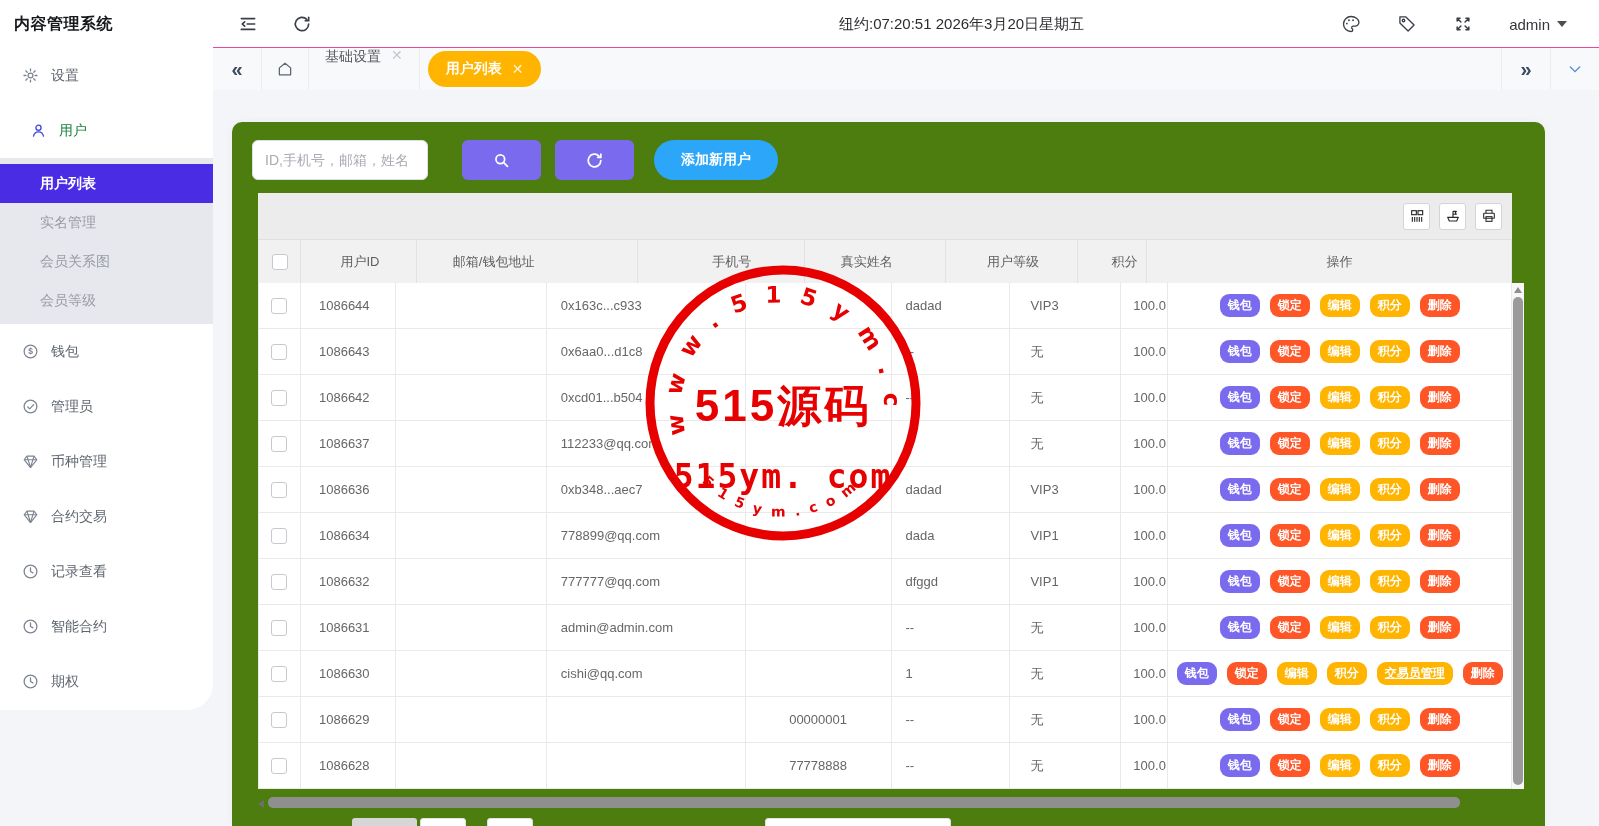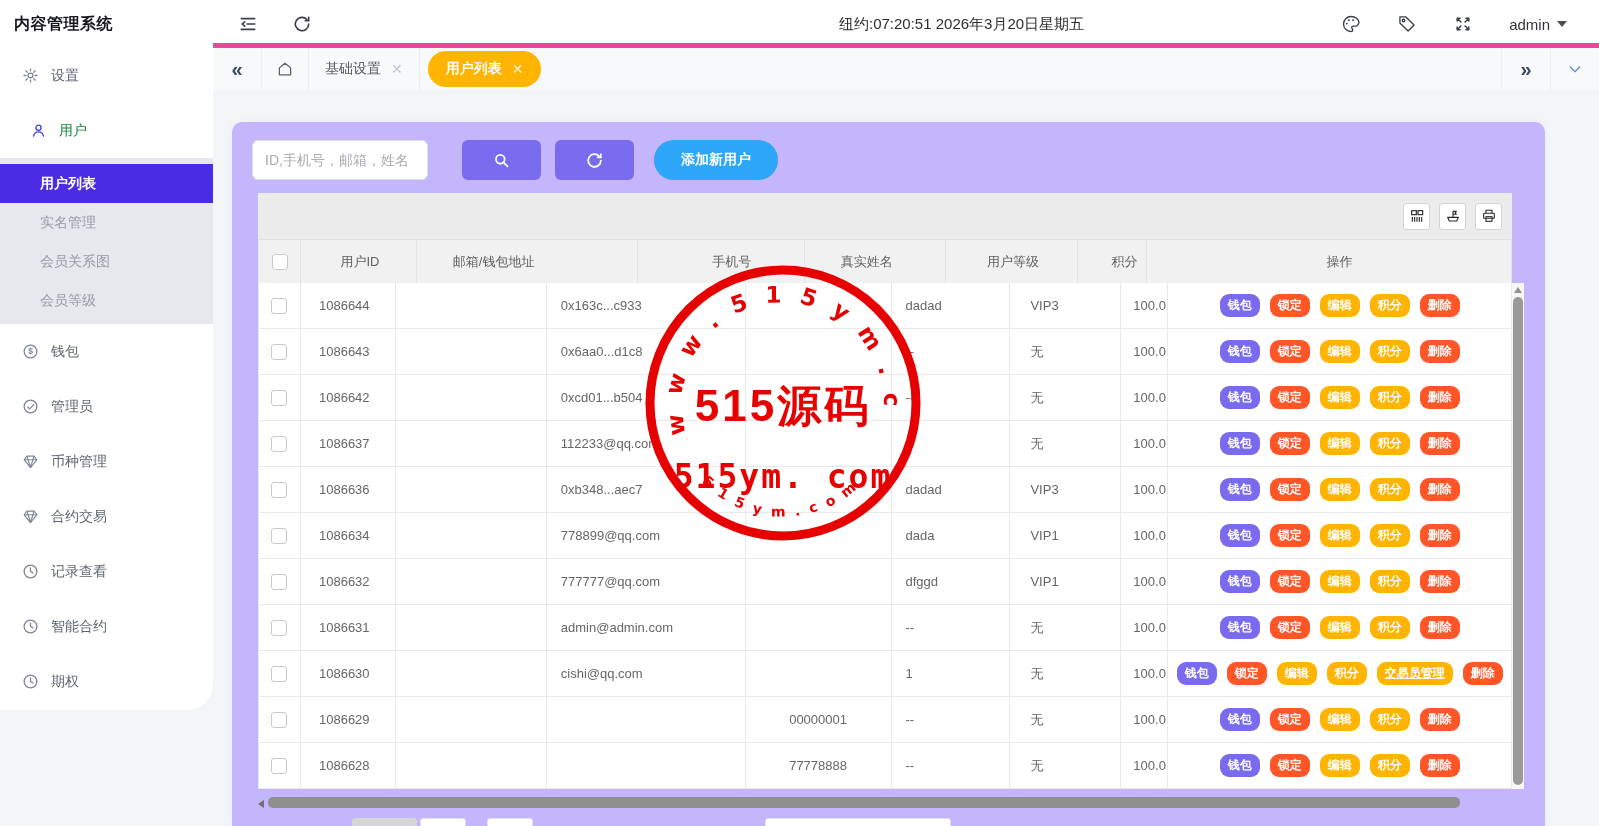--- a/index.html
+++ b/index.html
@@ -1,21 +1,21 @@
 <!DOCTYPE html>
 <html><head>
 <meta charset="utf-8">
 <style>
   * { margin:0; padding:0; box-sizing:border-box; }
   html,body { width:1599px; height:826px; overflow:hidden; }
   body { font-family:"Liberation Sans","DejaVu Sans",sans-serif; background:#f4f5f9; position:relative; color:#333; }
   svg { display:block; }
 
   
-  .topbar { position:absolute; left:0; top:0; width:1599px; height:48px; background:#fff; border-bottom:5px solid #ec4899; z-index:4; }
+  .topbar { position:absolute; left:0; top:0; width:1599px; height:48px; background:#fff; border-bottom:1px solid #ec4899; z-index:4; }
   .topbar-left { position:absolute; left:238px; top:0; height:48px; display:flex; align-items:center; gap:34px; color:#3a3f47; }
   .tb-ic { width:20px; height:20px; cursor:pointer; color:#3a3f47; }
   .topbar-time { position:absolute; left:839px; top:0; height:48px; line-height:48px; font-size:15px; color:#2b2d31; }
   .topbar-right { position:absolute; right:32px; top:0; height:48px; display:flex; align-items:center; gap:36px; color:#4a4d52; }
   .admin-box { display:flex; align-items:center; gap:7px; cursor:pointer; }
   .admin-name { font-size:15px; color:#33363b; }
   .caret { width:0; height:0; border-left:5px solid transparent; border-right:5px solid transparent; border-top:6px solid #4a4d52; }
 
   
   .sidebar { position:absolute; left:0; top:0; width:213px; height:710px; background:#fff; border-radius:0 0 26px 0; z-index:6; }
@@ -27,28 +27,28 @@
   .side-sub { background:#e7e7ee; padding:6px 0 4px 0; }
   .side-sub-item { height:39px; line-height:39px; padding-left:40px; font-size:14px; color:#999ca6; cursor:pointer; }
   .side-sub-item.is-active { background:#4a2ce4; color:#fff; font-weight:bold; }
 
   
   .tabbar { position:absolute; left:213px; top:48px; width:1386px; height:42px; background:#f8f9fb; z-index:3; display:flex; align-items:center; }
   .tab-sep { width:1px; height:42px; background:#ededf0; }
   .tab-ctl { width:48px; height:42px; display:flex; align-items:center; justify-content:center; color:#3d4a63; cursor:pointer; }
   .guillemet { font-size:20px; font-weight:bold; color:#3d4a63; line-height:1; }
   .tab-home { width:46px; height:42px; display:flex; align-items:center; justify-content:center; cursor:pointer; color:#5b6472; }
-  .tab-plain { height:42px; display:flex; align-items:center; gap:10px; padding:0 16px; font-size:14px; color:#55585e; cursor:pointer; }
+  .tab-plain { height:42px; display:flex; align-items:flex-start; gap:10px; padding:0 16px; font-size:14px; color:#55585e; cursor:pointer; }
   .tab-x { font-size:14px; color:#c3c7cf; cursor:pointer; line-height:1; }
   .tab-pill { height:36px; margin-left:8px; padding:0 18px; display:flex; align-items:center; gap:10px; background:#ffb400; border-radius:18px; color:#fff; font-size:14px; font-weight:bold; cursor:pointer; }
   .tab-pill .tab-x { color:#fff; opacity:.85; }
   .tabbar-right { position:absolute; right:0; top:0; height:42px; display:flex; align-items:center; }
 
   
-  .card { position:absolute; left:232px; top:122px; width:1313px; height:704px; background:#c4b5fd; border-radius:10px 10px 0 0; box-shadow:0 0 10px rgba(30,40,80,.04); overflow:hidden; z-index:2; }
+  .card { position:absolute; left:232px; top:122px; width:1313px; height:704px; background:#4d7c0f; border-radius:10px 10px 0 0; box-shadow:0 0 10px rgba(30,40,80,.04); overflow:hidden; z-index:2; }
 
   .search-row { position:absolute; left:20px; top:18px; display:flex; align-items:center; }
   .search-input { width:176px; height:40px; border:1px solid #dcdfe6; border-radius:6px; padding:0 12px; font-size:14px; color:#333; outline:none; font-family:inherit; }
   .search-input::placeholder { color:#a8abb2; }
   .btn-purple { width:79px; height:40px; margin-left:34px; background:#7a6bee; border:none; border-radius:6px; display:flex; align-items:center; justify-content:center; color:#fff; cursor:pointer; }
   .btn-purple + .btn-purple { margin-left:14px; }
   .btn-blue { height:40px; margin-left:20px; padding:0 27px; background:#2ba6f8; border:none; border-radius:20px; color:#fff; font-size:14px; font-weight:bold; cursor:pointer; font-family:inherit; }
 
   .tb-band { position:absolute; left:26px; top:71px; width:1254px; height:47px; background:#ececec; border-bottom:1px solid #e0e0e0; display:flex; align-items:center; justify-content:flex-end; gap:9px; padding-right:10px; }
   .band-btn { width:27px; height:27px; background:#fff; border:1px solid #d4d4d4; border-radius:3px; display:flex; align-items:center; justify-content:center; color:#27282b; cursor:pointer; }

